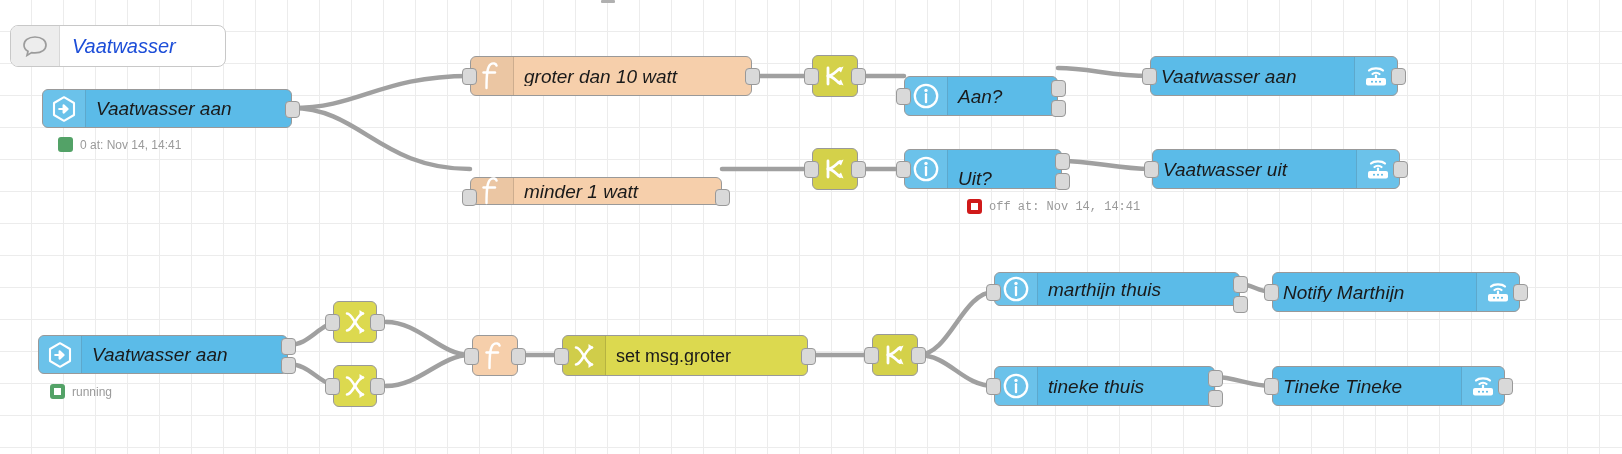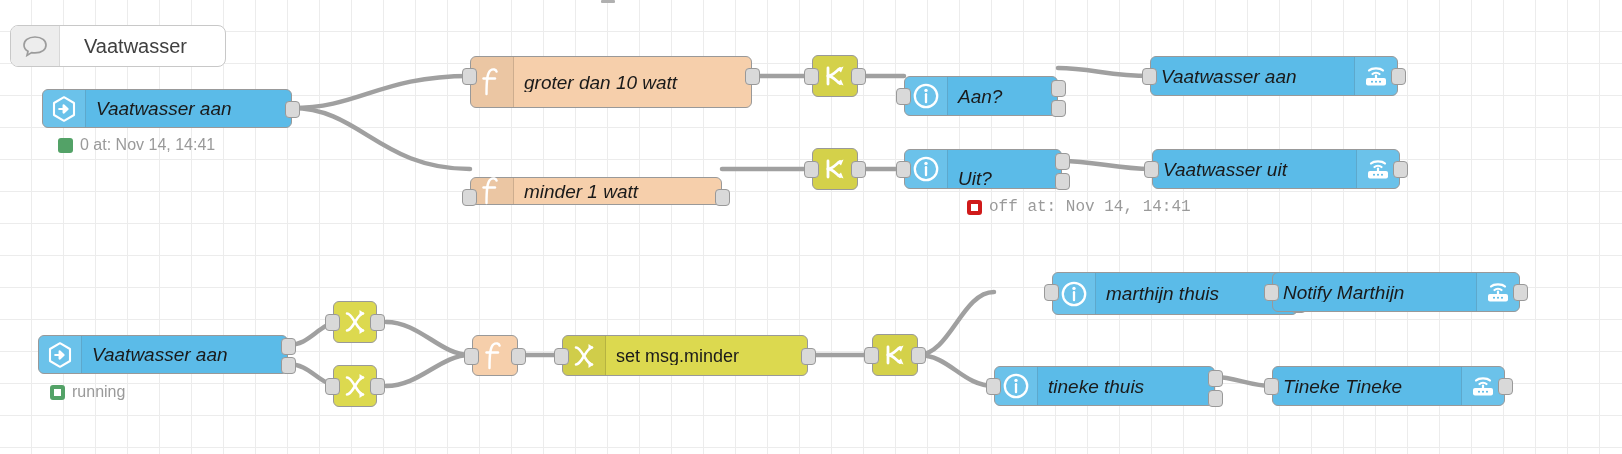--- a/index.html
+++ b/index.html
@@ -56,39 +56,39 @@
   
   .port{
     position:absolute;width:15px;height:17px;
     background:#d9d9d9;border:1px solid #999;border-radius:4px;
     box-sizing:border-box;
   }
 
   
   .status{
     position:absolute;display:flex;align-items:center;gap:7px;
-    font-size:16px;color:#9a9a9a;white-space:nowrap;line-height:1;
+    font-size:12px;color:#9a9a9a;white-space:nowrap;line-height:1;
   }
   .status .dot{width:15px;height:15px;border-radius:3px;box-sizing:border-box;}
   .dot.filled-green{background:#53a267;}
   .dot.ring-green{border:4px solid #53a267;background:#fff;}
   .dot.ring-red{border:4px solid #d01a1a;background:#fff;}
 
   
   .comment{
     position:absolute;box-sizing:border-box;display:flex;align-items:center;
     background:#fff;border:1px solid #c8c8c8;border-radius:8px;
   }
   .comment .icon-box{
     width:48px;height:100%;flex:0 0 48px;background:#ededed;
     border-right:1px solid #d8d8d8;border-radius:7px 0 0 7px;
     display:flex;align-items:center;justify-content:center;
   }
   .comment .label{
-    flex:1;font-size:20px;color:#404040;padding:0 24px;line-height:1;
+    flex:1;font-style:italic;font-size:20px;color:#1d4ed8;padding:0 12px;line-height:1;
   }
   .artifact{position:absolute;background:#b0b0b0;border-radius:1px;}
   svg{display:block;}
 </style>
 </head>
 <body>
 
 <div id="canvas">
 
   <div class="artifact" style="left:601px;top:0px;width:14px;height:3px;"></div>
@@ -148,21 +148,21 @@
       </svg>
     </span>
     <span class="label">Vaatwasser aan</span>
     <span class="port" style="right:-9px;top:11px;"></span>
   </div>
   <div class="status" style="left:58px;top:137px;">
     <span class="dot filled-green"></span>
     <span>0 at: Nov 14, 14:41</span>
   </div>
 
-  <div class="node fn" style="left:470px;top:56px;width:282px;height:52px;">
+  <div class="node fn" style="left:470px;top:56px;width:282px;height:40px;">
     <span class="icon-box left">
       <svg width="22" height="30" viewBox="0 0 22 30">
         <path d="M5.5 27 C 5.5 14 6 6 9.5 3.4 C 12 1.5 15 2.6 15.6 4.6" fill="none" stroke="#fff" stroke-width="2.4" stroke-linecap="round"></path>
         <path d="M2.5 11.5 L14 11.5" stroke="#fff" stroke-width="2.4" stroke-linecap="round"></path>
       </svg>
     </span>
     <span class="label">groter dan 10 watt</span>
     <span class="port" style="left:-9px;top:11px;"></span>
     <span class="port" style="right:-9px;top:11px;"></span>
   </div>
@@ -328,40 +328,40 @@
 
   <div class="node chg" style="left:562px;top:335px;width:246px;height:41px;">
     <span class="icon-box left">
       <svg width="28" height="28" viewBox="0 0 28 28">
         <path d="M6 5.5 C 12 5.5 16 22.5 22 22.5" fill="none" stroke="#fff" stroke-width="2.6" stroke-linecap="round"></path>
         <path d="M6 22.5 C 12 22.5 16 5.5 22 5.5" fill="none" stroke="#fff" stroke-width="2.6" stroke-linecap="round"></path>
         <path d="M18.5 2 L23.5 5.5 L18.5 9 Z" fill="#fff"></path>
         <path d="M18.5 19 L23.5 22.5 L18.5 26 Z" fill="#fff"></path>
       </svg>
     </span>
-    <span class="label plain">set msg.minder</span>
+    <span class="label plain">set msg.groter</span>
     <span class="port" style="left:-9px;top:12px;"></span>
     <span class="port" style="right:-9px;top:12px;"></span>
   </div>
 
   <div class="node sw tiny" style="left:872px;top:334px;width:46px;height:42px;">
     <span class="icon-box">
       <svg width="28" height="28" viewBox="0 0 28 28">
         <path d="M7 6 L7 22" stroke="#fff" stroke-width="2.8" stroke-linecap="round"></path>
         <path d="M7 14 C 12 14 15 9 19 6.5" fill="none" stroke="#fff" stroke-width="2.8" stroke-linecap="round"></path>
         <path d="M7 14 C 12 14 15 19 19 21.5" fill="none" stroke="#fff" stroke-width="2.8" stroke-linecap="round"></path>
         <path d="M22.5 4.5 L16 7 L20 10.5 Z" fill="#fff"></path>
         <path d="M22.5 23.5 L16 21 L20 17.5 Z" fill="#fff"></path>
       </svg>
     </span>
     <span class="port" style="left:-9px;top:12px;"></span>
     <span class="port" style="right:-9px;top:12px;"></span>
   </div>
 
-  <div class="node" style="left:1052px;top:272px;width:246px;height:43px;justify-content:flex-end;">
+  <div class="node" style="left:994px;top:272px;width:246px;height:34px;justify-content:flex-end;">
     <span class="icon-box left">
       <svg width="28" height="28" viewBox="0 0 28 28">
         <circle cx="14" cy="14" r="11.2" fill="none" stroke="#fff" stroke-width="2.3"></circle>
         <circle cx="14" cy="8.4" r="1.7" fill="#fff"></circle>
         <path d="M14 12.2 L14 20.2" stroke="#fff" stroke-width="2.3" stroke-linecap="round"></path>
       </svg>
     </span>
     <span class="label">marthijn thuis</span>
     <span class="port" style="left:-9px;top:11px;"></span>
     <span class="port" style="right:-9px;top:3px;"></span>

